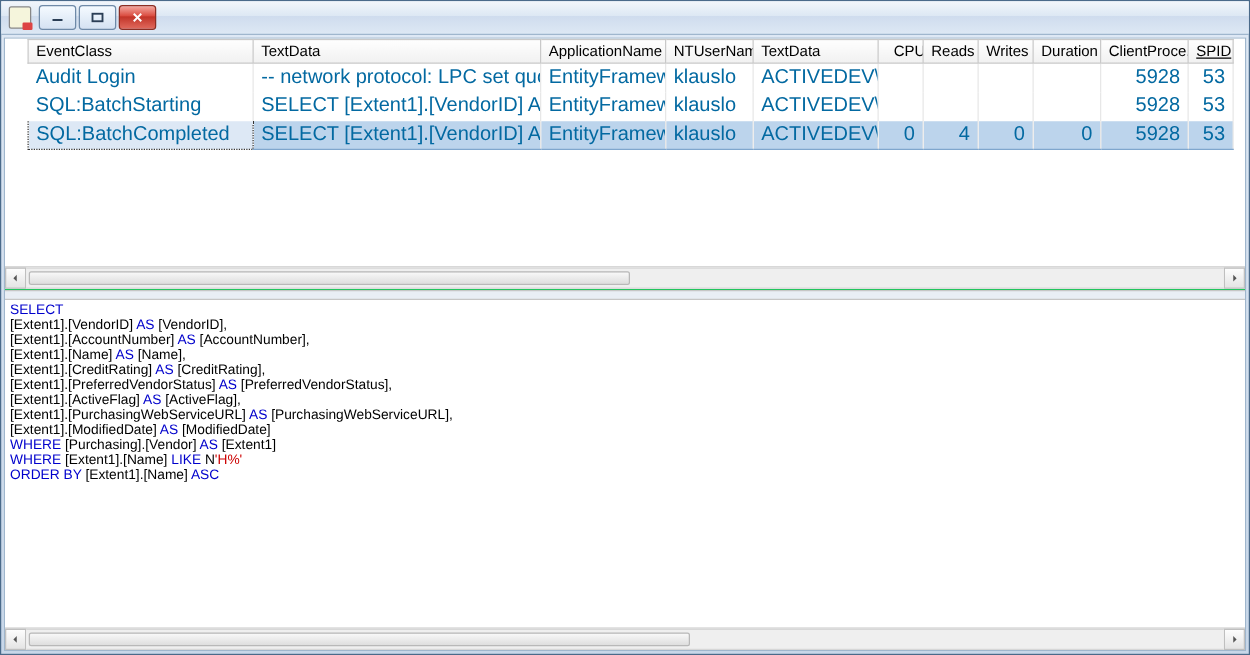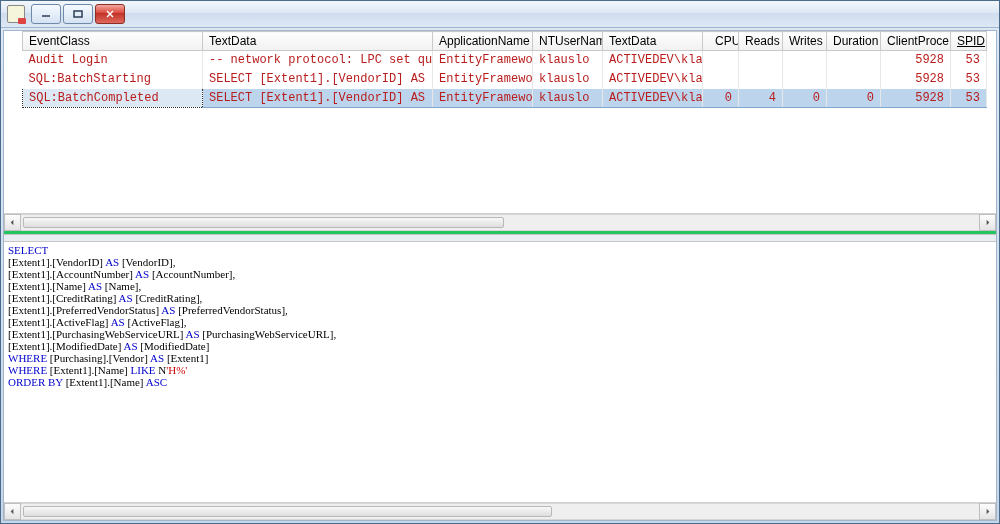--- a/index.html
+++ b/index.html
@@ -79,21 +79,21 @@
     background: #fff;
     display: flex;
     flex-direction: column;
     min-height: 0;
   }
   .top-pane {
     height: 200px;
     display: flex;
     flex-direction: column;
     min-height: 0;
-    border-bottom: 3px solid #22c55e;
+    border-bottom: 1px solid #22c55e;
   }
   .grid-wrap {
     flex: 1;
     overflow: hidden;
     background: #fff;
     padding-left: 18px;
   }
   table.grid {
     border-collapse: collapse;
     width: 964px;
@@ -108,23 +108,23 @@
     font-size: 12px;
     color: #000;
     overflow: hidden;
     white-space: nowrap;
     box-sizing: border-box;
   }
   table.grid th.num, table.grid td.num { text-align: right; }
   table.grid td {
     border-right: 1px solid #e7e7e7;
     padding: 2px 6px;
-    font-family: Liberation Mono, monospace;
-    font-size: 12px;
-    color: #b91c1c;
+    font-family: Liberation Sans, sans-serif;
+    font-size: 16px;
+    color: #0369a1;
     overflow: hidden;
     white-space: nowrap;
     box-sizing: border-box;
     border-bottom: 1px solid transparent;
     height: 16px;
   }
   table.grid tbody tr.selected td {
     background: #bcd4ec;
     border-top: 1px solid #7fa6cd;
     border-bottom: 1px solid #7fa6cd;
@@ -173,21 +173,21 @@
   .bottom-pane {
     flex:1;
     display:flex;
     flex-direction:column;
     min-height:0;
   }
   .sql-area {
     flex:1;
     overflow:hidden;
     padding: 2px 4px;
-    font-family: Liberation Serif, serif;
+    font-family: Liberation Sans, sans-serif;
     font-size: 11px;
     line-height: 12px;
     color:#000;
     white-space: pre;
     background:#fff;
   }
   .kw { color: #0000cc; }
   .str { color: #cc0000; }
   
   .statusbar {

